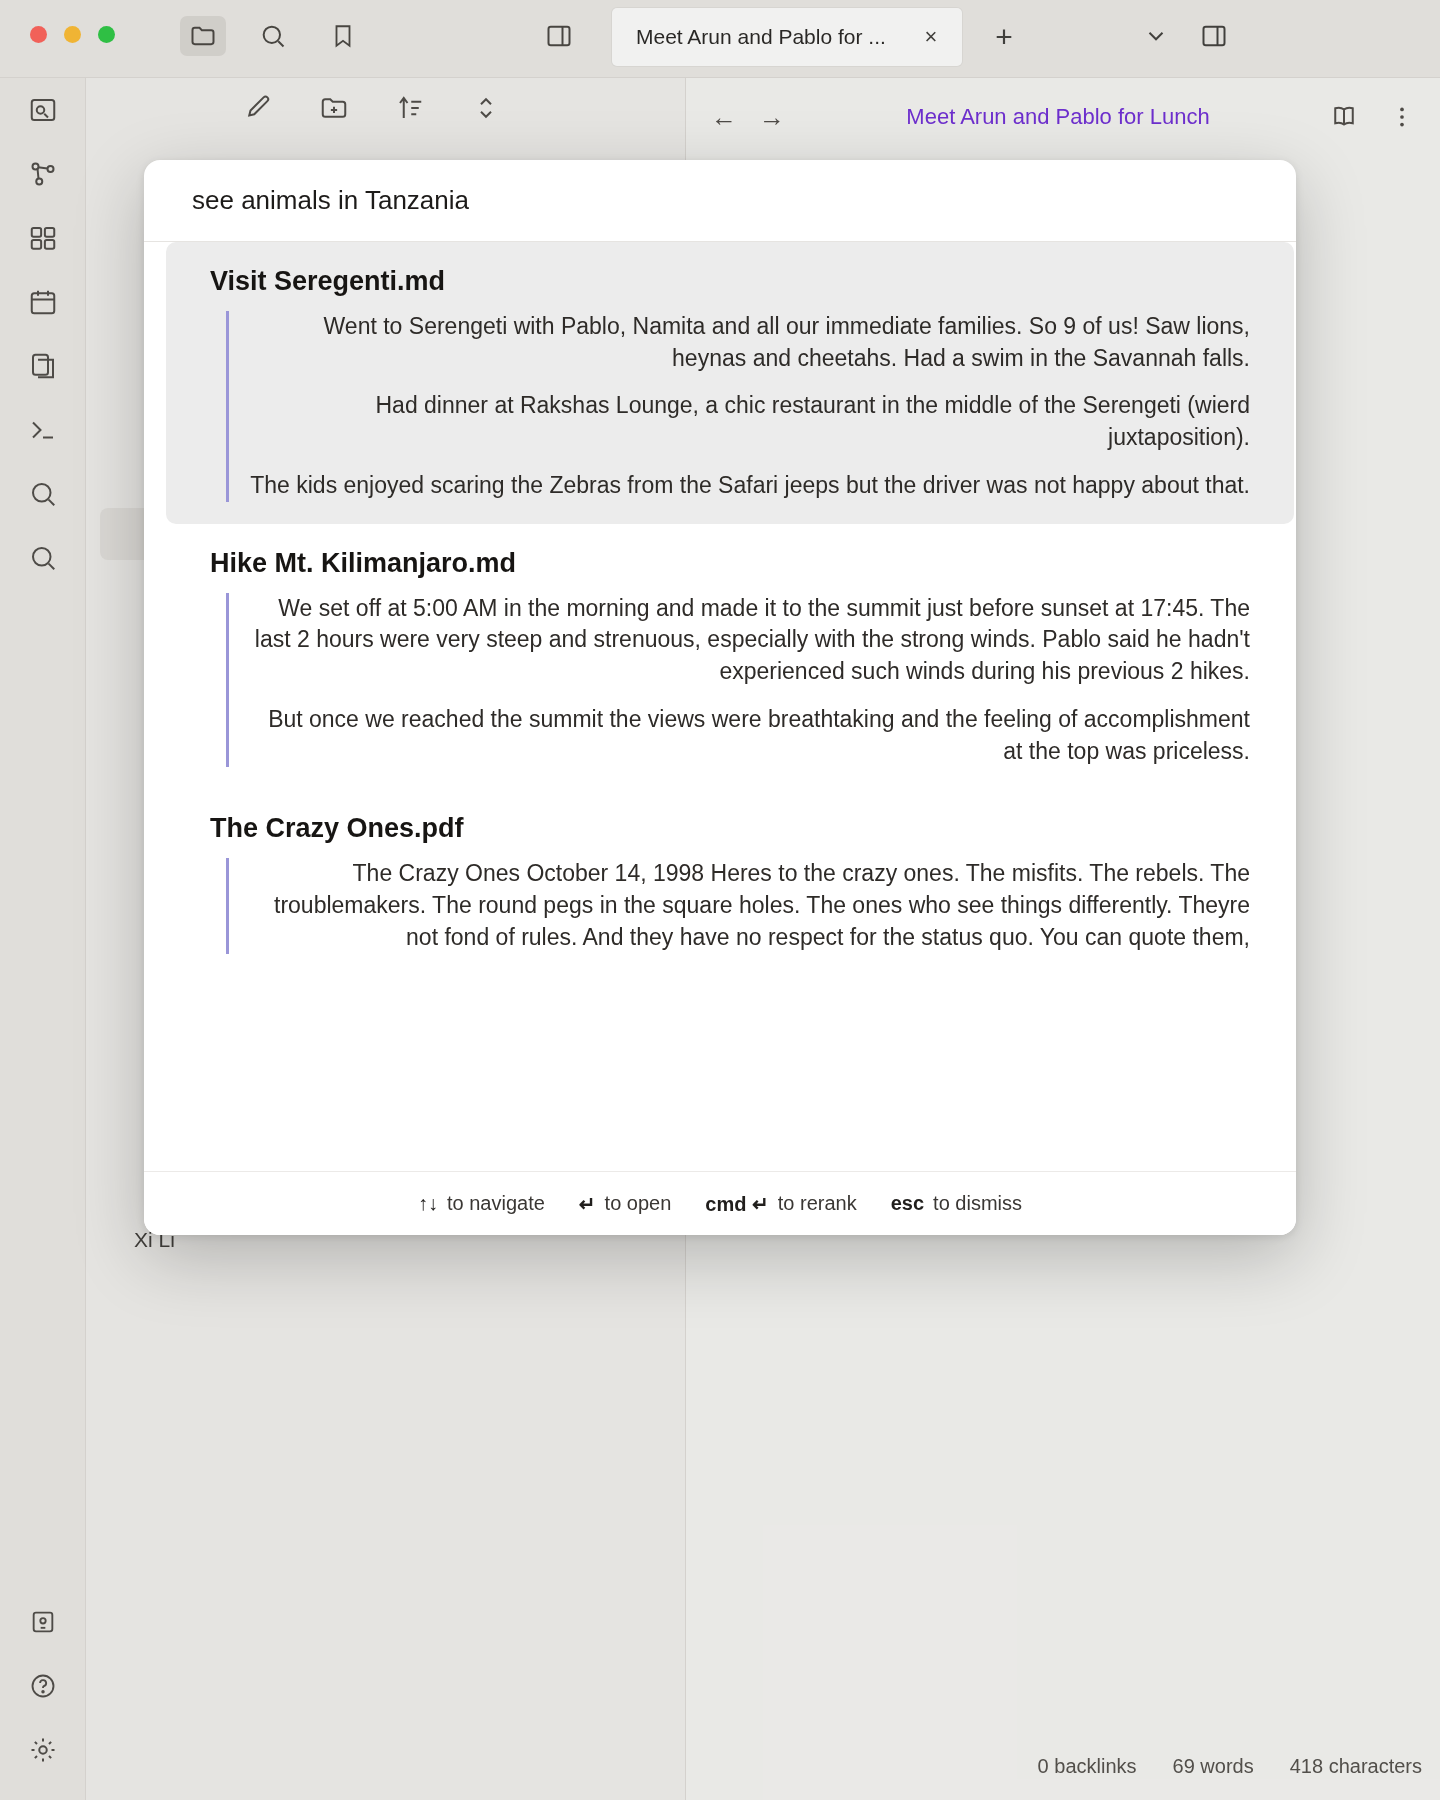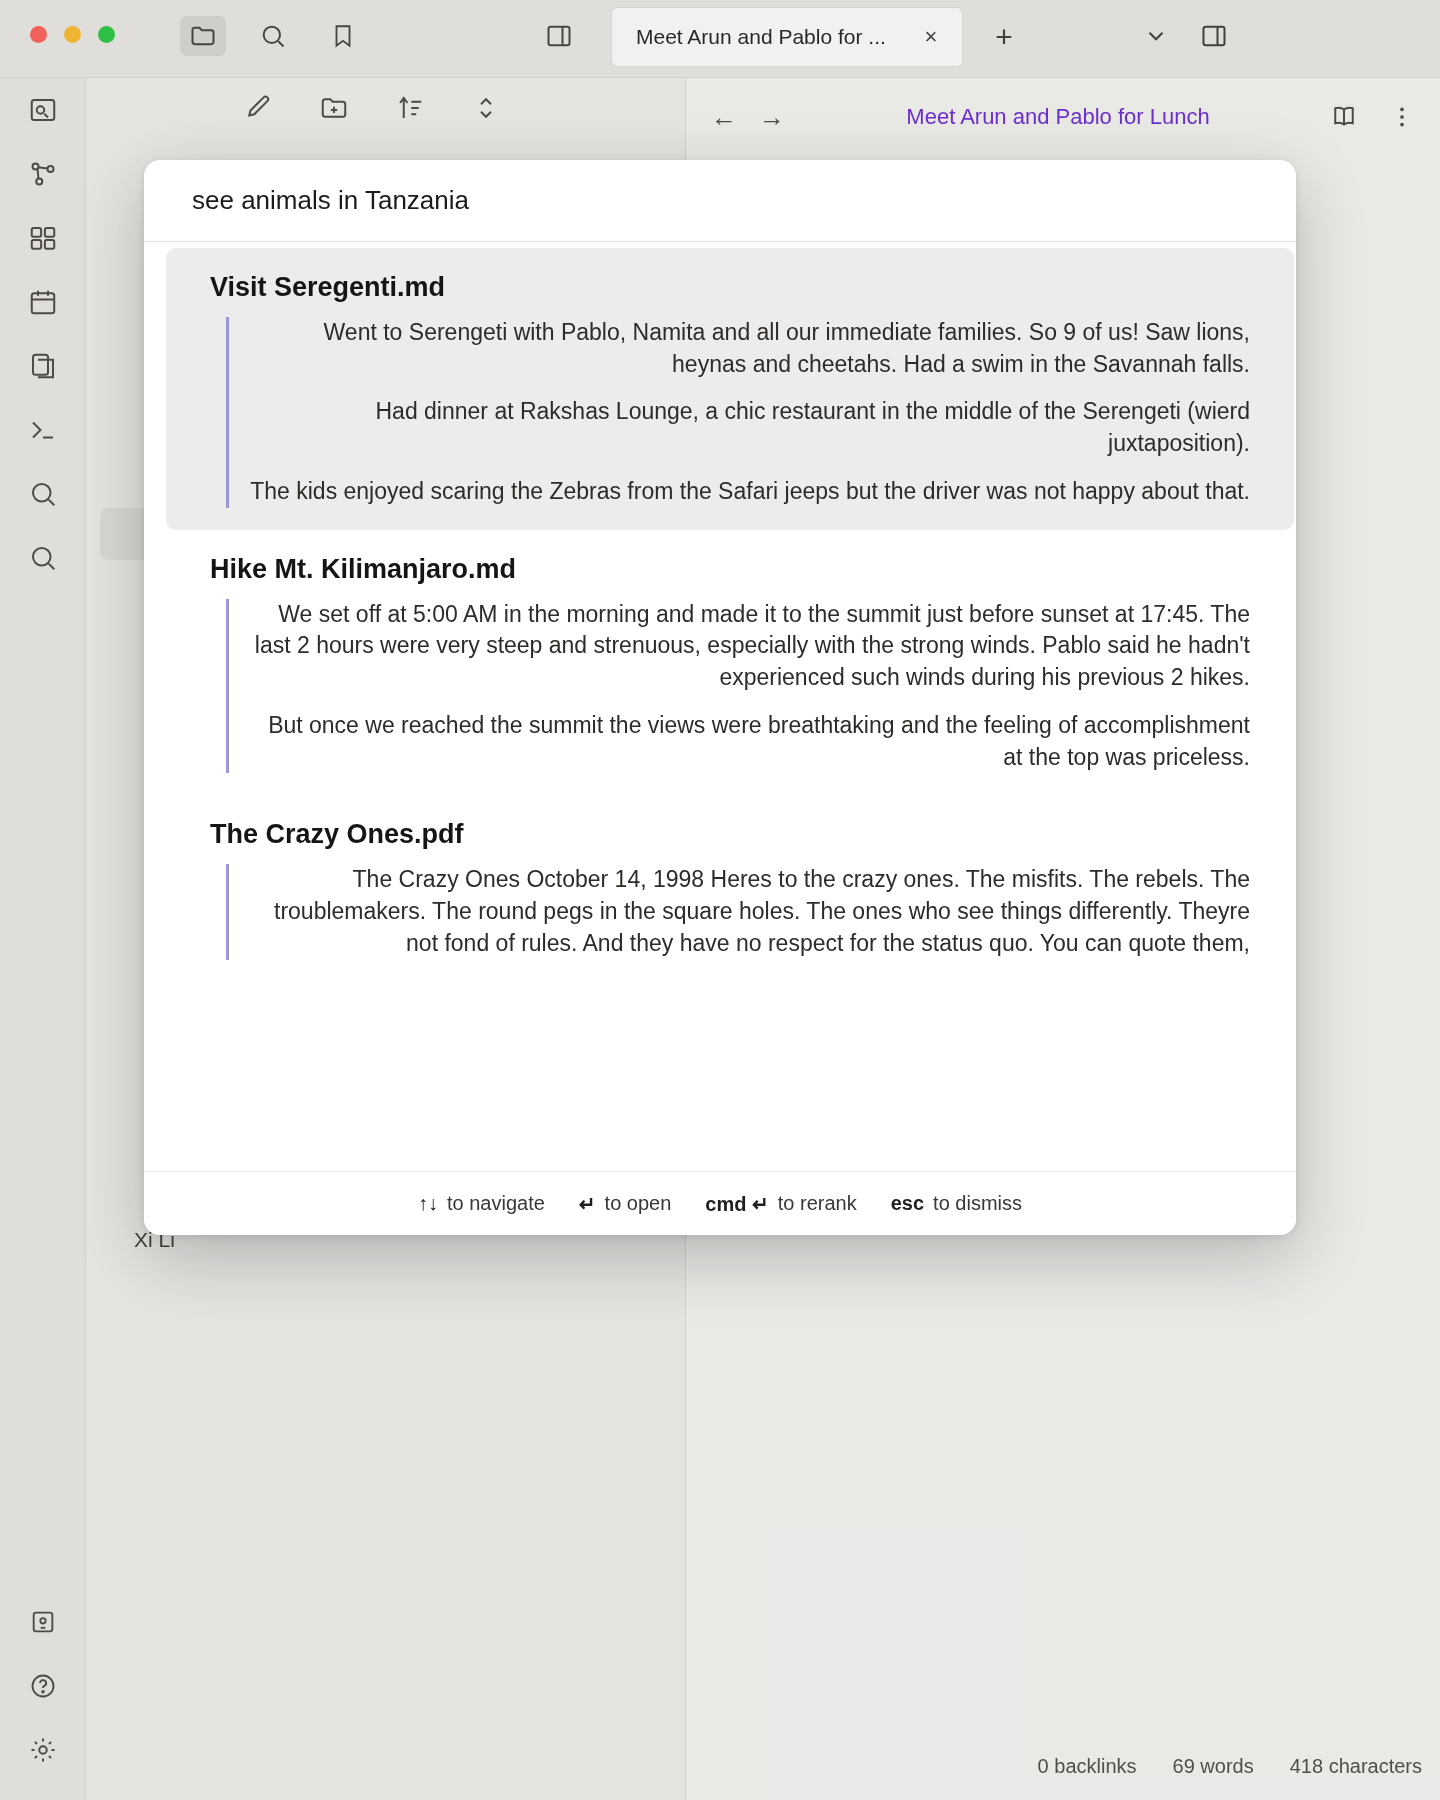--- a/index.html
+++ b/index.html
@@ -205,21 +205,21 @@
   }
   .modal-query {
     height: 82px;
     display: flex; align-items: center;
     padding: 0 48px;
     font-size: 26px;
     color: #1d1b19;
     border-bottom: 1px solid #e6e4e1;
   }
   .results {
-    position: absolute; top: 78px; left: 0;
+    position: absolute; top: 72px; left: 0;
     width: 1172px; height: 928px;
     overflow: hidden;
     padding: 10px 0 0 0;
   }
   .result {
     padding: 14px 44px 22px 44px;
     margin: 0 22px;
     border-radius: 10px;
   }
   .result.selected { background: #ececec; }

